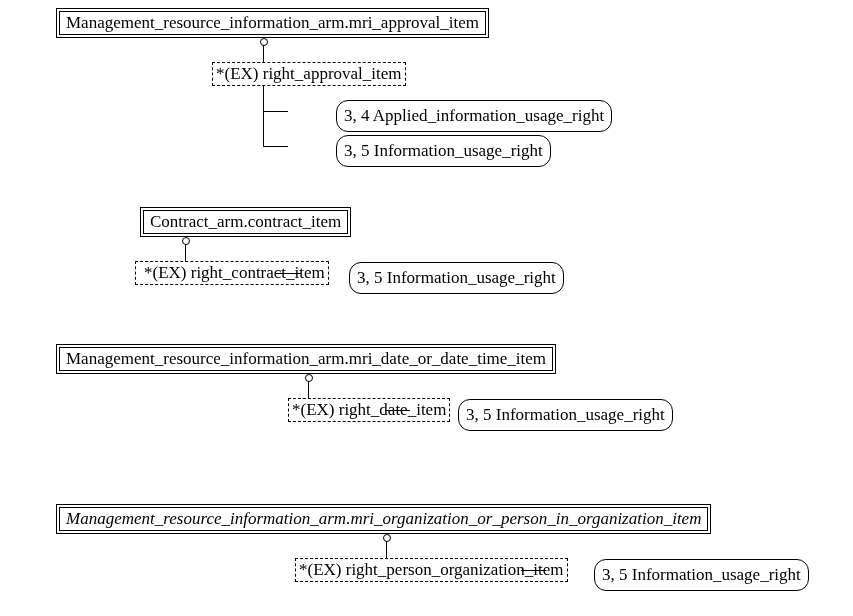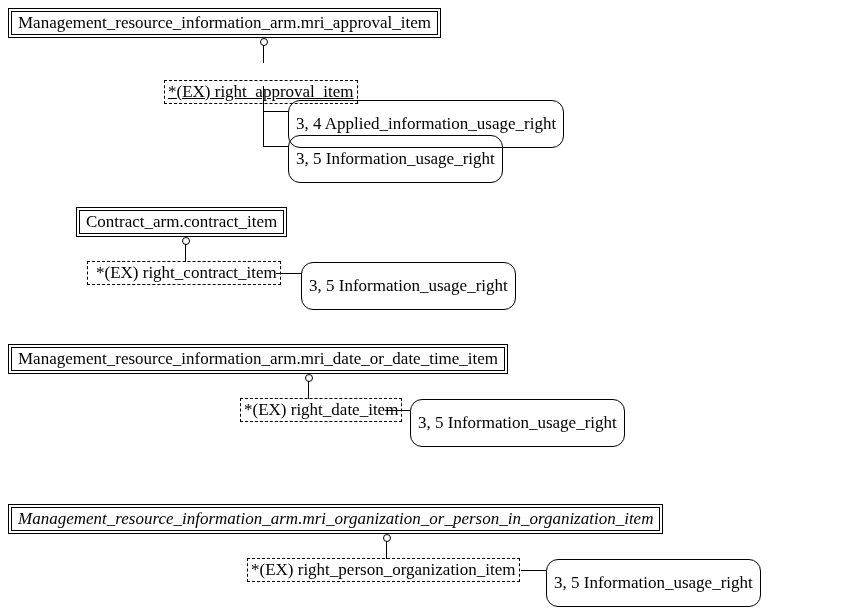--- a/index.html
+++ b/index.html
@@ -8,38 +8,39 @@
   font-family: "Times New Roman", serif;
   font-size: 17px;
   width: 853px;
   height: 616px;
   position: relative;
   background: white;
 }
 .el {
   position: absolute;
   white-space: nowrap;
+  margin-left: 48px;
 }
 
 .doublebox {
   border: 1px solid black;
   padding: 2px;
 }
 .doublebox .inner {
   border: 1px solid black;
   padding: 1px 6px;
 }
 .dashedbox {
   border: 1px dashed black;
   padding: 1px 3px;
 }
 .pill {
   border: 1px solid black;
   border-radius: 12px;
-  padding: 13px 7px;
+  padding: 5px 7px;
 }
 
 .vline {
   position: absolute;
   border-left: 1px solid black;
 }
 .hline {
   position: absolute;
   border-top: 1px solid black;
 }
@@ -53,34 +54,34 @@
 }
 </style>
 </head>
 <body>
 
 <div class="el doublebox" style="left:8px; top:8px;">
   <div class="inner">Management_resource_information_arm.mri_approval_item</div>
 </div>
 <div class="circle" style="left:260px; top:38px;"></div>
 <div class="vline" style="left:263px; top:45px; height:18px;"></div>
-<div class="el dashedbox" style="left:164px; top:80px;text-decoration:underline;">
+<div class="el dashedbox" style="left:164px; top:62px;">
   <span>*(EX) right_approval_item</span>
 </div>
 <div class="vline" style="left:263px; top:86px; height:61px;"></div>
 <div class="hline" style="left:263px; top:111px; width:25px;"></div>
 <div class="el pill" style="left:288px; top:100px;">
   <span>3, 4 Applied_information_usage_right</span>
 </div>
 <div class="hline" style="left:263px; top:146px; width:25px;"></div>
 <div class="el pill" style="left:288px; top:135px;">
   <span>3, 5 Information_usage_right</span>
 </div>
 
-<div class="el doublebox" style="left:76px; top:207px;">
+<div class="el doublebox" style="left:92px; top:207px;">
   <div class="inner">Contract_arm.contract_item</div>
 </div>
 <div class="circle" style="left:182px; top:237px;"></div>
 <div class="vline" style="left:185px; top:244px; height:18px;"></div>
 <div class="el dashedbox" style="left:87px; top:261px;padding-left:8px;">
   <span>*(EX) right_contract_item</span>
 </div>
 <div class="hline" style="left:276px; top:273px; width:25px;"></div>
 <div class="el pill" style="left:301px; top:262px;">
   <span>3, 5 Information_usage_right</span>

